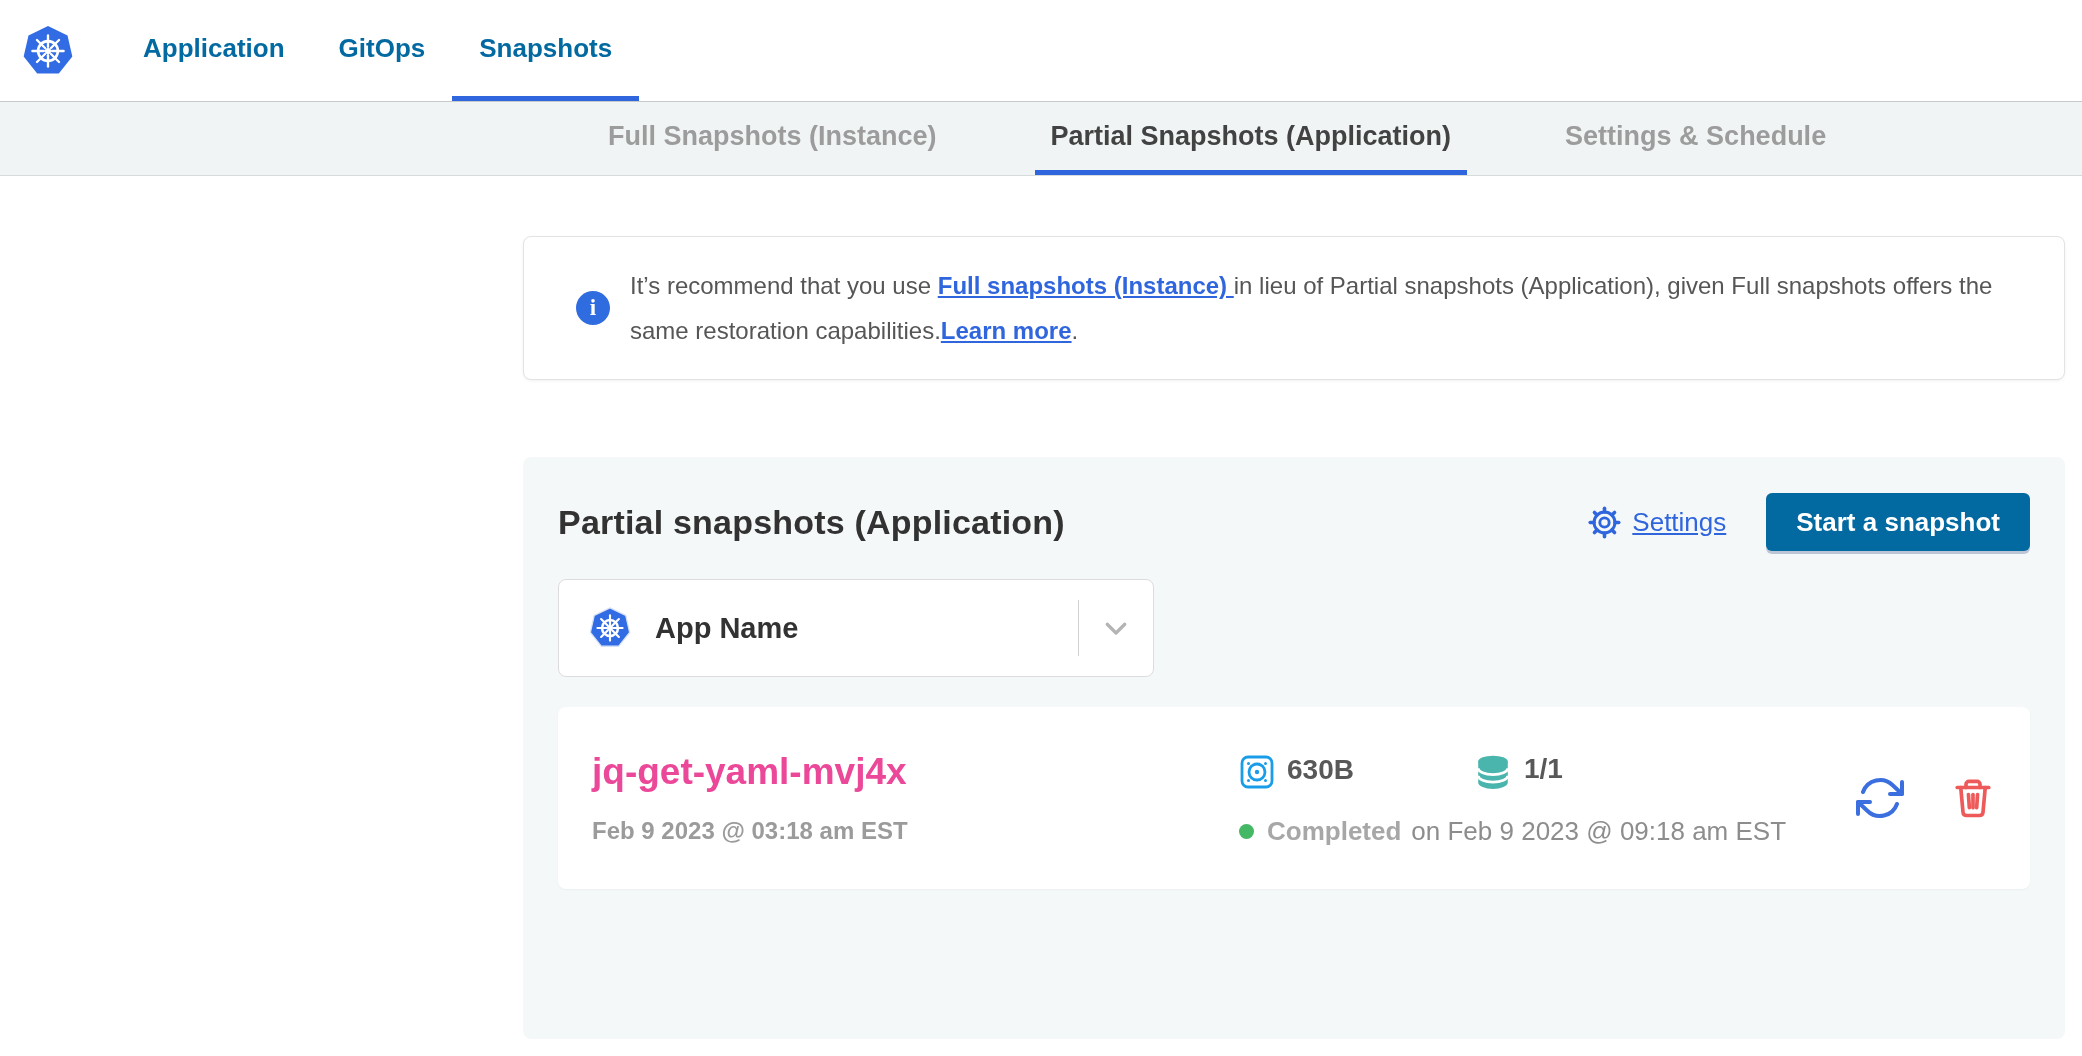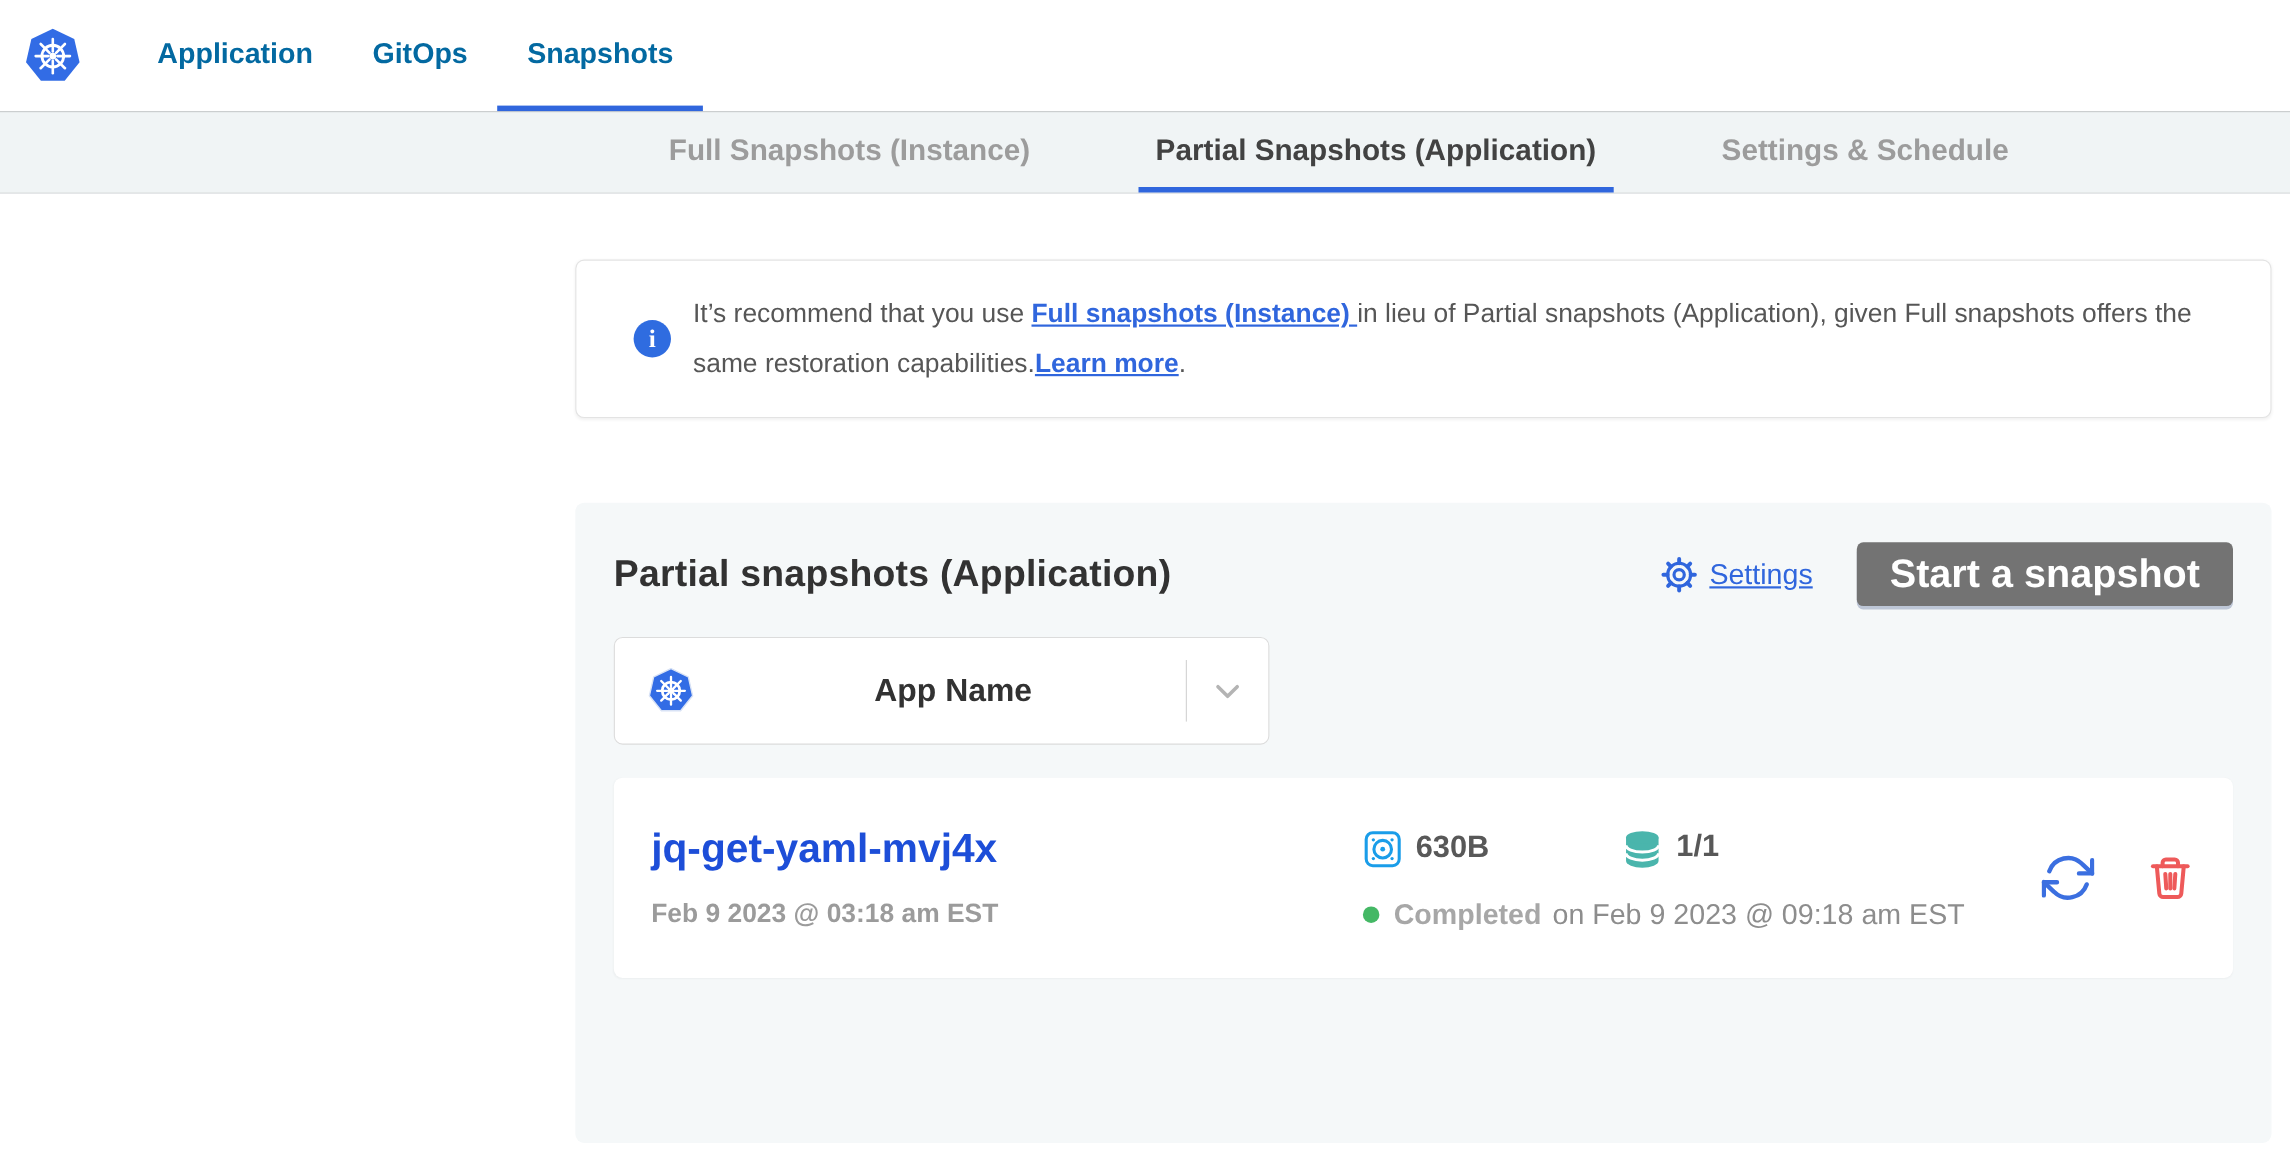--- a/index.html
+++ b/index.html
@@ -32,41 +32,41 @@
   .banner-text { font-size:24px; color:#565656; line-height:45px; }
   .banner-text a { color:#3066dd; font-weight:700; text-decoration:underline; cursor:pointer; }
 
   
   .panel { margin-top:77px; background:#f5f8f9; border-radius:8px; padding:36px 35px 30px 35px; height:582px; }
   .panel-header { display:flex; align-items:center; height:58px; }
   .panel-title { font-size:34px; font-weight:700; color:#323232; flex:1; letter-spacing:.2px; }
   .settings-link { display:flex; align-items:center; margin-right:40px; cursor:pointer; }
   .settings-link .gear { margin-right:11px; display:flex; }
   .settings-link span { color:#3066dd; font-size:26px; font-weight:400; text-decoration:underline; }
-  .start-btn { background:#737373; color:#fff; border:none; border-radius:6px; height:58px; padding:0 30px;
-    font-size:36px; font-weight:700; font-family:inherit; box-shadow:0 3px 0 rgba(22,48,112,.25); cursor:pointer; }
+  .start-btn { background:#0369a1; color:#fff; border:none; border-radius:6px; height:58px; padding:0 30px;
+    font-size:26px; font-weight:700; font-family:inherit; box-shadow:0 3px 0 rgba(22,48,112,.25); cursor:pointer; }
 
   .panel-desc { margin-top:26px; font-size:27px; line-height:1.9; color:#9b9b9b; max-width:1465px; }
 
   
   .app-select { margin-top:28px; width:596px; height:98px; background:#fff; border:1px solid #dcdcdc;
     border-radius:8px; display:flex; align-items:center; cursor:pointer; }
   .app-select .k8s-small { margin-left:30px; display:flex; }
-  .app-select-label { margin-left:24px; font-size:29px; font-weight:700; color:#323232; flex:1;text-align:center; }
+  .app-select-label { margin-left:24px; font-size:29px; font-weight:700; color:#323232; flex:1; }
   .select-divider { width:1px; height:56px; background:#d2d2d2; }
   .chev-box { width:74px; display:flex; align-items:center; justify-content:center; }
 
   
   .snap-row { margin-top:30px; background:#fff; border-radius:8px; box-shadow:0 1px 2px rgba(0,0,0,.04);
     height:182px; display:flex; align-items:center; padding:0 36px 0 34px; }
   .col { display:flex; flex-direction:column; }
   .snap-left { width:647px; }
   .line1 { height:46px; display:flex; align-items:center; }
   .line2 { margin-top:20px; height:32px; display:flex; align-items:center; }
-  .snap-name { font-size:37px; font-weight:700; color:#1d4ed8; }
+  .snap-name { font-size:37px; font-weight:700; color:#ec4899; }
   .snap-date { font-size:24px; font-weight:700; color:#9b9b9b; }
   .metric { display:flex; align-items:flex-start; }
   .metric .m-icon { display:flex; margin-right:12px; }
   .metric b { font-size:28px; font-weight:700; color:#585858; }
   .metric + .metric { margin-left:120px; }
   .status-dot { width:15px; height:15px; border-radius:50%; background:#44b865; margin-right:13px; }
   .status-label { font-size:26px; font-weight:700; color:#a7a7a7; margin-right:10px; }
   .status-detail { font-size:26px; font-weight:400; color:#8d8d8d; }
   .snap-actions { margin-left:auto; display:flex; align-items:center; }
   .icon-btn { display:flex; align-items:center; justify-content:center; cursor:pointer; background:none; border:none; }

